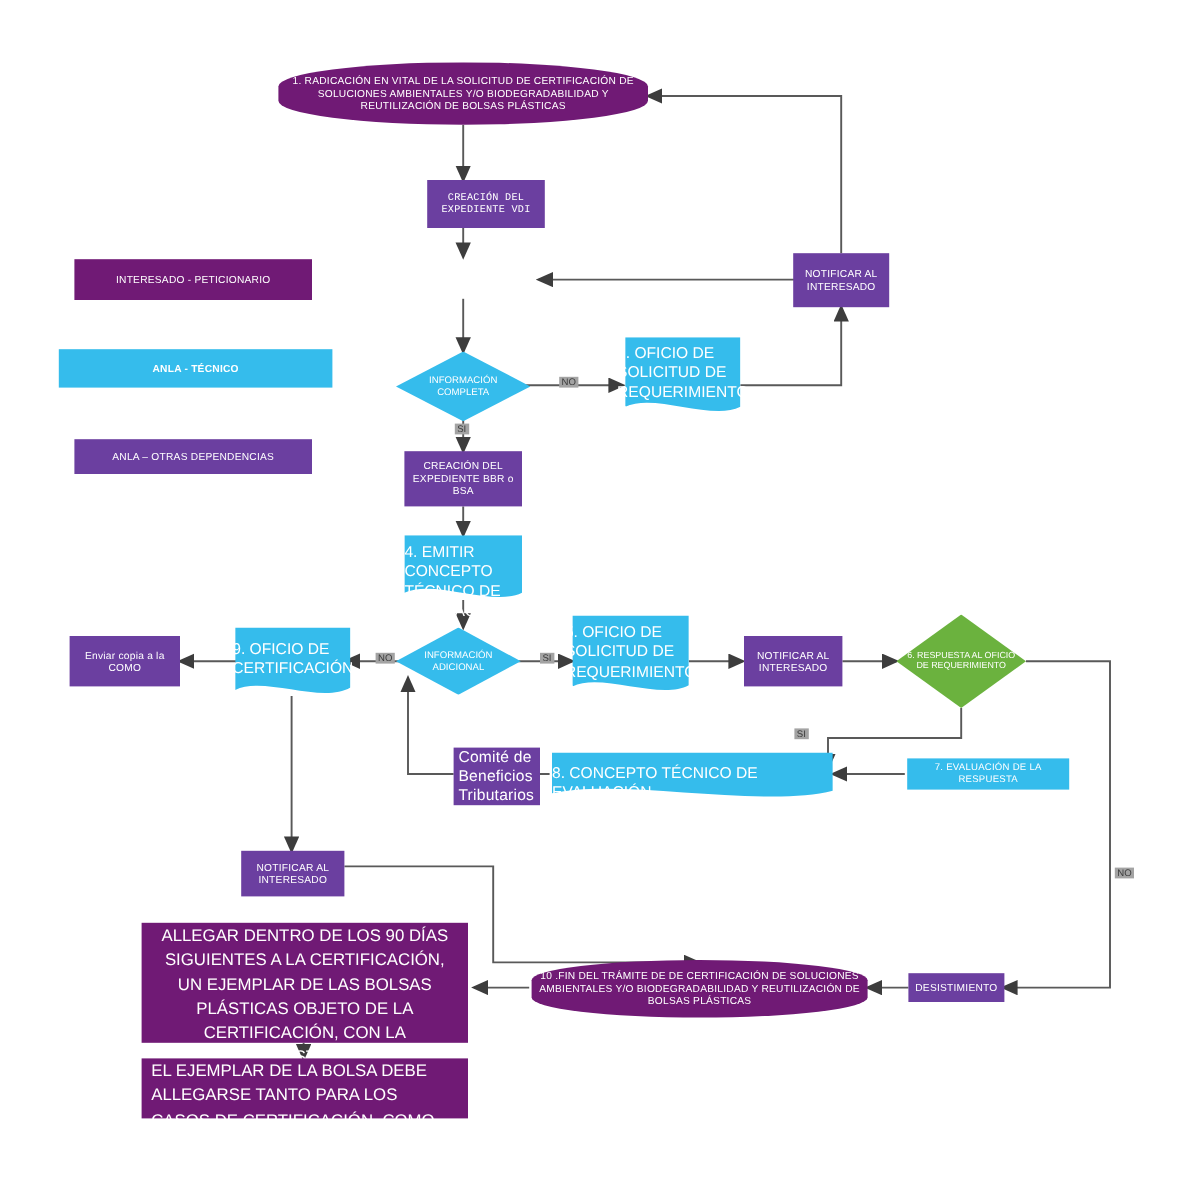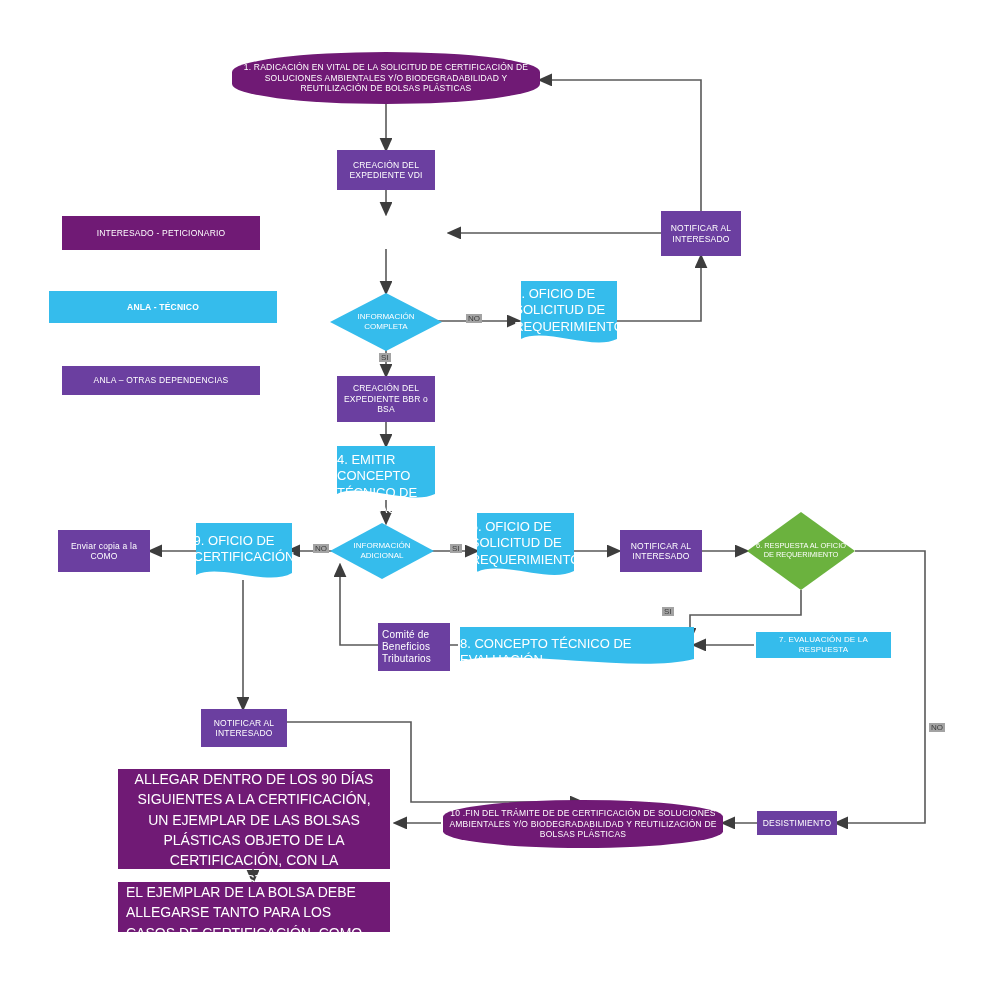--- a/index.html
+++ b/index.html
@@ -111,21 +111,21 @@
     <span>ANLA - TÉCNICO</span>
   </div>
   <div class="node legend purple" style="left:62px;top:366px;width:198px;height:29px;">
     <span>ANLA – OTRAS DEPENDENCIAS</span>
   </div>
 
   <div class="node terminator green" style="left:232px;top:52px;width:308px;height:52px;">
     <span>1. RADICACIÓN EN VITAL DE LA SOLICITUD DE CERTIFICACIÓN DE SOLUCIONES AMBIENTALES Y/O BIODEGRADABILIDAD Y REUTILIZACIÓN DE BOLSAS PLÁSTICAS</span>
   </div>
 
-  <div class="node rect purple" style="left:337px;top:150px;width:98px;height:40px;">
+  <div class="node rect purple" style="left:356px;top:150px;width:98px;height:40px;font-family:Liberation Mono, monospace;">
     <span>CREACIÓN DEL EXPEDIENTE VDI</span>
   </div>
 
 
   <div class="diamond" style="left:330px;top:293px;width:112px;height:58px;">
     <svg width="112" height="58" viewBox="0 0 112 58">
       <polygon points="56,0 112,29 56,58 0,29" fill="#35BCEC"></polygon>
     </svg>
     <div class="dia-txt">INFORMACIÓN COMPLETA</div>
   </div>
@@ -192,21 +192,21 @@
     <span style="font-size:8px;">7. EVALUACIÓN DE LA RESPUESTA</span>
   </div>
 
   <div class="doc" style="left:460px;top:627px;width:234px;height:42px;">
     <svg width="234" height="42" viewBox="0 0 234 42">
       <path d="M0,0 H234 V32 C176,47 58,21 0,34 Z" fill="#35BCEC"></path>
     </svg>
     <div class="doc-txt" style="top:9px;">8. CONCEPTO TÉCNICO DE EVALUACIÓN</div>
   </div>
 
-  <div class="node rect purple" style="left:378px;top:623px;width:72px;height:48px;font-size:10px;">
+  <div class="node rect purple" style="left:378px;top:623px;width:72px;height:48px;font-size:13px;">
     <span style="text-align:left;">Comité de Beneficios Tributarios</span>
   </div>
 
   <div class="node rect purple" style="left:201px;top:709px;width:86px;height:38px;">
     <span>NOTIFICAR AL INTERESADO</span>
   </div>
 
   <div class="txtblock green" style="left:118px;top:769px;width:272px;height:100px;">
     <span style="text-align:center;">ALLEGAR DENTRO DE LOS 90 DÍAS SIGUIENTES A LA CERTIFICACIÓN, UN EJEMPLAR DE LAS BOLSAS PLÁSTICAS OBJETO DE LA CERTIFICACIÓN, CON LA INFORMACIÓN ESTABLECIDA EN EL PARÁGRAFO 2 DEL ARTÍCULO 1.5.6.2.1., PA´RAGRAFO 2 DEL ARTÍCULO 1.5.6.3.1 O EL PA´RAGRAFO 1 DEL ARTÍCULO 1.5.6.3.2 DEL DECRETO 1625 DE 2.16, SEGÚN EL CASO.</span>
   </div>

